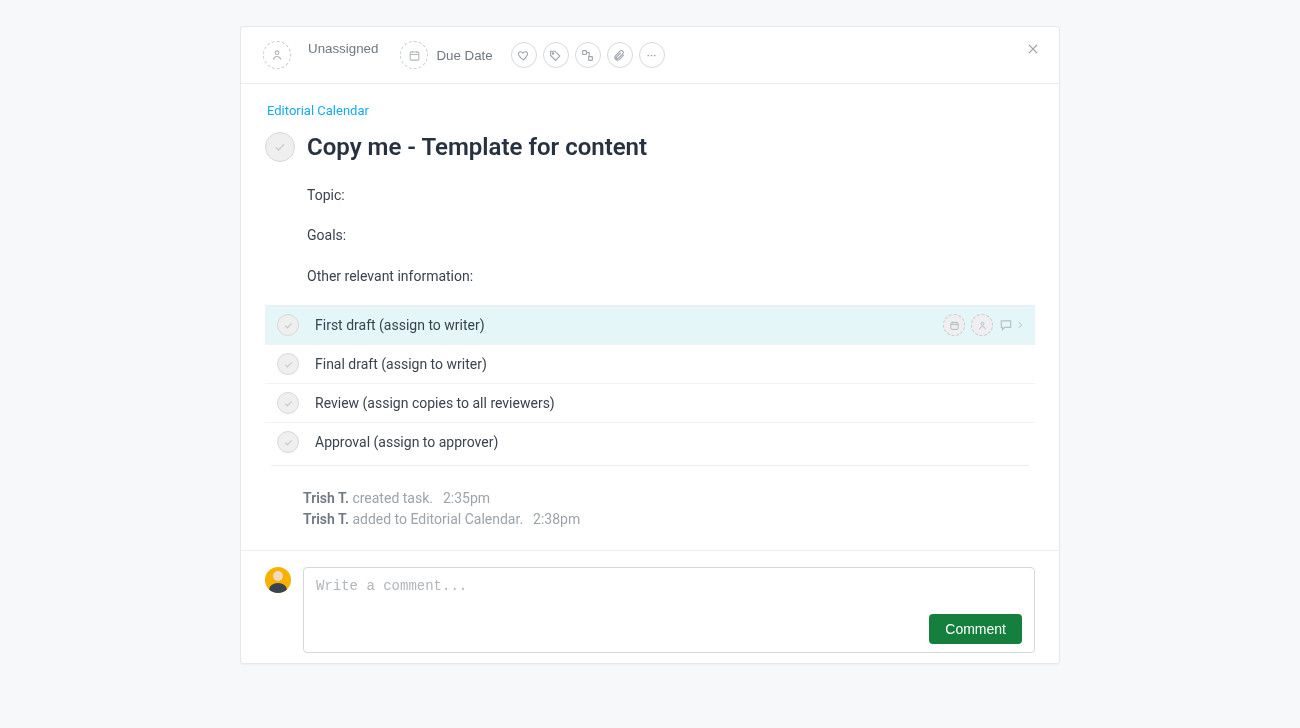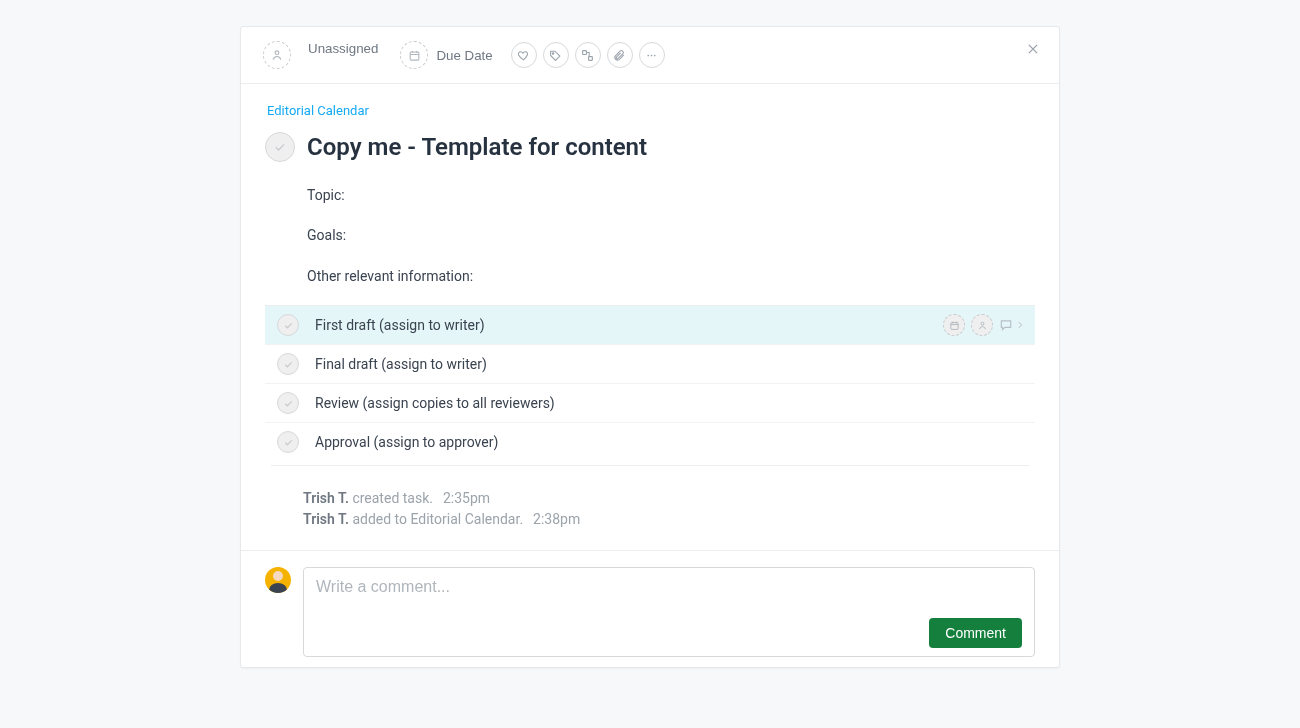--- a/index.html
+++ b/index.html
@@ -195,21 +195,21 @@
     flex: 1;
     border: 1px solid #d5d9dc;
     border-radius: 4px;
     padding: 10px 12px 8px 12px;
     min-height: 66px;
     display: flex; flex-direction: column;
   }
   .composer textarea {
     border: none; outline: none; resize: none;
     width: 100%; min-height: 30px;
-    font-family: Liberation Sans, sans-serif; font-size: 16px;
+    font-family: Liberation Mono, monospace; font-size: 14px;
     color: #3a4350;
   }
   .composer textarea::placeholder { color: #b0b6bc; }
   .composer-actions { display:flex; justify-content:flex-end; margin-top:4px; }
   .btn-primary {
     background: #15803d;
     color: #fff;
     border: none; border-radius: 4px;
     padding: 7px 16px;
     font-size: 14px;

